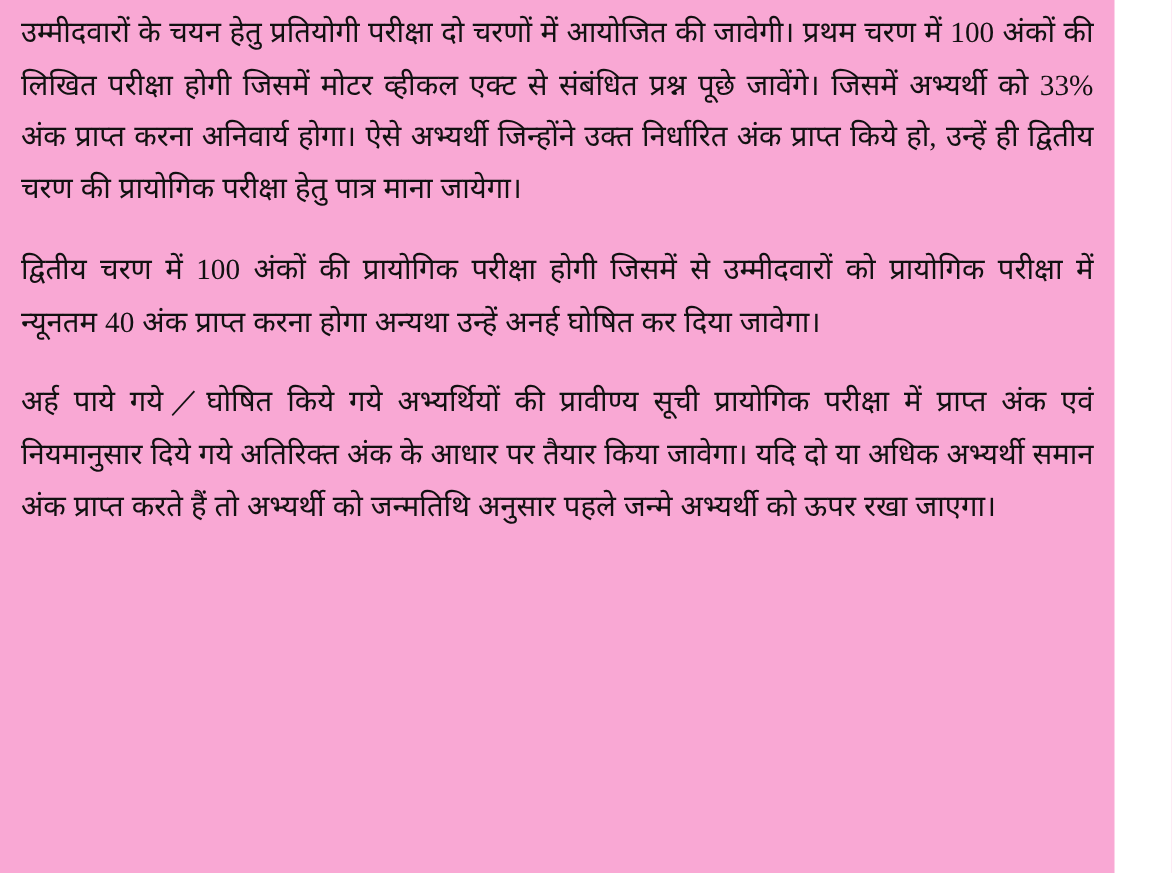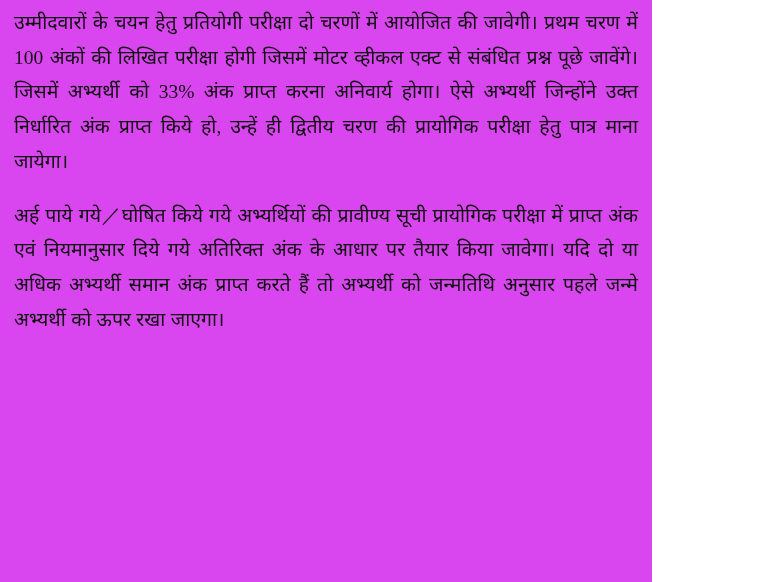--- a/index.html
+++ b/index.html
@@ -9,38 +9,39 @@
   }
   body {
     width: 781px;
     height: 582px;
     overflow: hidden;
     font-family: "Liberation Serif", "DejaVu Serif", serif;
     color: #1a1a1a;
   }
   .page {
     box-sizing: border-box;
-    width: 652px;
+    width: 743px;
     height: 582px;
     padding: 6px 14px 0 14px;
-    background: #d946ef;
+    background: #f9a8d4;
   }
   .para {
     font-family: "Liberation Serif", "DejaVu Serif", serif;
     font-size: 19.5px;
     line-height: 1.78;
     text-align: justify;
     text-justify: inter-word;
     color: #111111;
     margin: 0 0 19px 0;
     word-spacing: 0.5px;
   }
   .para:last-child {
     margin-bottom: 0;
   }
 </style>
 </head>
 <body>
 
 <div class="page">
   <p class="para">उम्मीदवारों के चयन हेतु प्रतियोगी परीक्षा दो चरणों में आयोजित की जावेगी। प्रथम चरण में 100 अंकों की लिखित परीक्षा होगी जिसमें मोटर व्हीकल एक्ट से संबंधित प्रश्न पूछे जावेंगे। जिसमें अभ्यर्थी को 33% अंक प्राप्त करना अनिवार्य होगा। ऐसे अभ्यर्थी जिन्होंने उक्त निर्धारित अंक प्राप्त किये हो, उन्हें ही द्वितीय चरण की प्रायोगिक परीक्षा हेतु पात्र माना जायेगा।</p>
+  <p class="para">द्वितीय चरण में 100 अंकों की प्रायोगिक परीक्षा होगी जिसमें से उम्मीदवारों को प्रायोगिक परीक्षा में न्यूनतम 40 अंक प्राप्त करना होगा अन्यथा उन्हें अनर्ह घोषित कर दिया जावेगा।</p>
   <p class="para">अर्ह पाये गये／घोषित किये गये अभ्यर्थियों की प्रावीण्य सूची प्रायोगिक परीक्षा में प्राप्त अंक एवं नियमानुसार दिये गये अतिरिक्त अंक के आधार पर तैयार किया जावेगा। यदि दो या अधिक अभ्यर्थी समान अंक प्राप्त करते हैं तो अभ्यर्थी को जन्मतिथि अनुसार पहले जन्मे अभ्यर्थी को ऊपर रखा जाएगा।</p>
 </div>
 
 </body></html>

